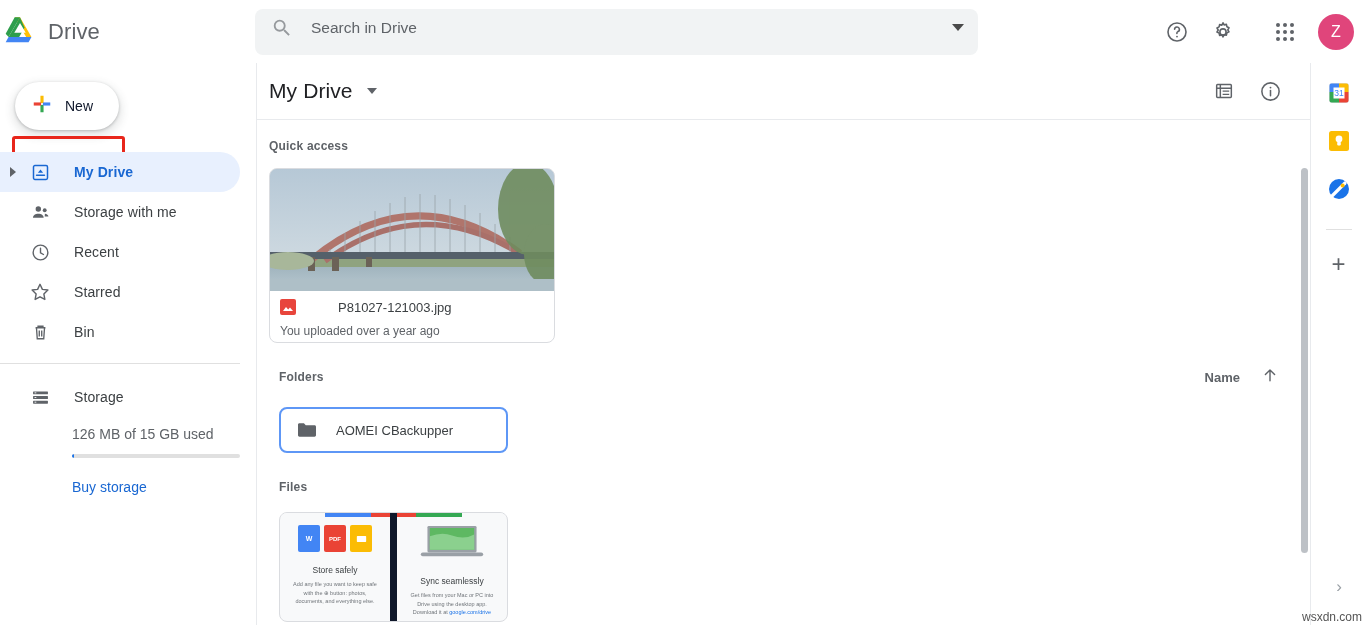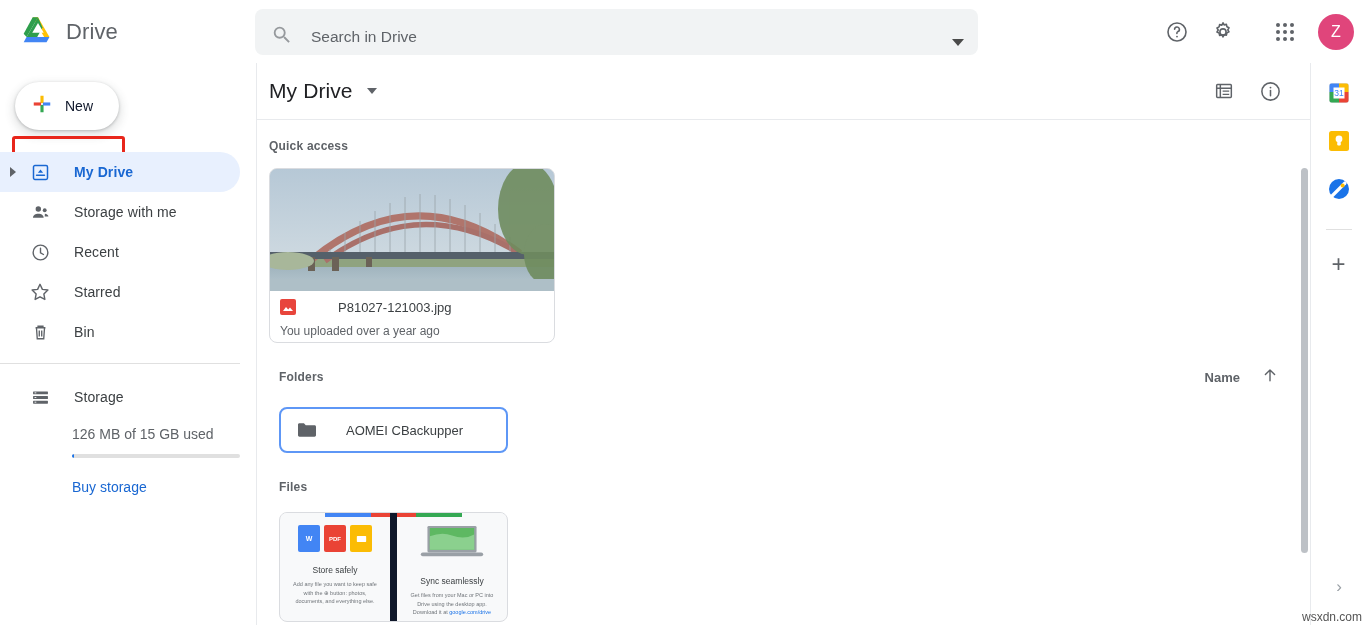--- a/index.html
+++ b/index.html
@@ -10,31 +10,31 @@
     background: #fff;
     color: #202124;
   }
   #app { position: relative; width: 1366px; height: 625px; }
 
   
   .topbar {
     position: absolute; top: 0; left: 0; width: 1366px; height: 63px;
     background: #fff; display: flex; align-items: center;
   }
-  .brand { display: flex; align-items: center; width: 256px; padding-left: 18px; }
+  .brand { display: flex; align-items: center; width: 256px; }
   .brand-logo { width: 40px; height: 36px; flex: 0 0 40px; }
   .brand-name {
     font-size: 22px; color: #5f6368; margin-left: 8px;
     letter-spacing: .1px; font-weight: 400;
   }
 
   .searchwrap { position: absolute; left: 255px; top: 9px; width: 723px; height: 46px; }
   .searchbox {
     width: 100%; height: 46px; background: #f1f3f4; border-radius: 8px;
-    display: flex; align-items: flex-end; padding: 0 14px 9px 16px;
+    display: flex; align-items: center; padding: 0 14px 9px 16px;
   }
   .search-icon { width: 22px; height: 22px; flex: 0 0 22px; opacity: .62; }
   .search-input {
     flex: 1; border: 0; outline: 0; background: transparent;
     font-family: "Liberation Sans", sans-serif; font-size: 15.5px;
     color: #3c4043; margin-left: 18px;
   }
   .search-input::placeholder { color: #5f6368; }
   .search-caret {
     width: 0; height: 0; border-left: 6px solid transparent;
@@ -142,21 +142,21 @@
   .sort-label { font-size: 13px; color: #5f6368; font-weight: bold; }
   .sort-arrow { margin-left: 20px; }
 
   .folder-row { display: flex; gap: 18px; padding: 18px 0 0 22px; }
   .folder-tile {
     width: 229px; height: 46px; border: 1px solid #dadce0; border-radius: 8px;
     display: flex; align-items: center; padding-left: 16px; background: #fff; cursor: pointer;
   }
   .folder-tile.selected { border: 2px solid #5e97f6; padding-left: 15px; }
   .folder-icon { width: 22px; height: 18px; flex: 0 0 22px; }
-  .folder-name { font-size: 13px; color: #3c4043; margin-left: 28px; }
+  .folder-name { font-size: 13px; color: #3c4043; margin-left: 18px; }
 
   .files-head { padding: 24px 0 0 22px; }
   .files-row { display: flex; gap: 18px; padding: 17px 0 0 22px; }
   .file-card {
     width: 229px; height: 110px; border: 1px solid #dadce0; border-radius: 8px;
     overflow: hidden; background: #f8f9fa; cursor: pointer; position: relative;
   }
   .promo { display: flex; height: 100%; }
   .promo-col { flex: 1; position: relative; padding-top: 12px; text-align: center; }
   .promo-col + .promo-col { border-left: 7px solid #0f172a; }

